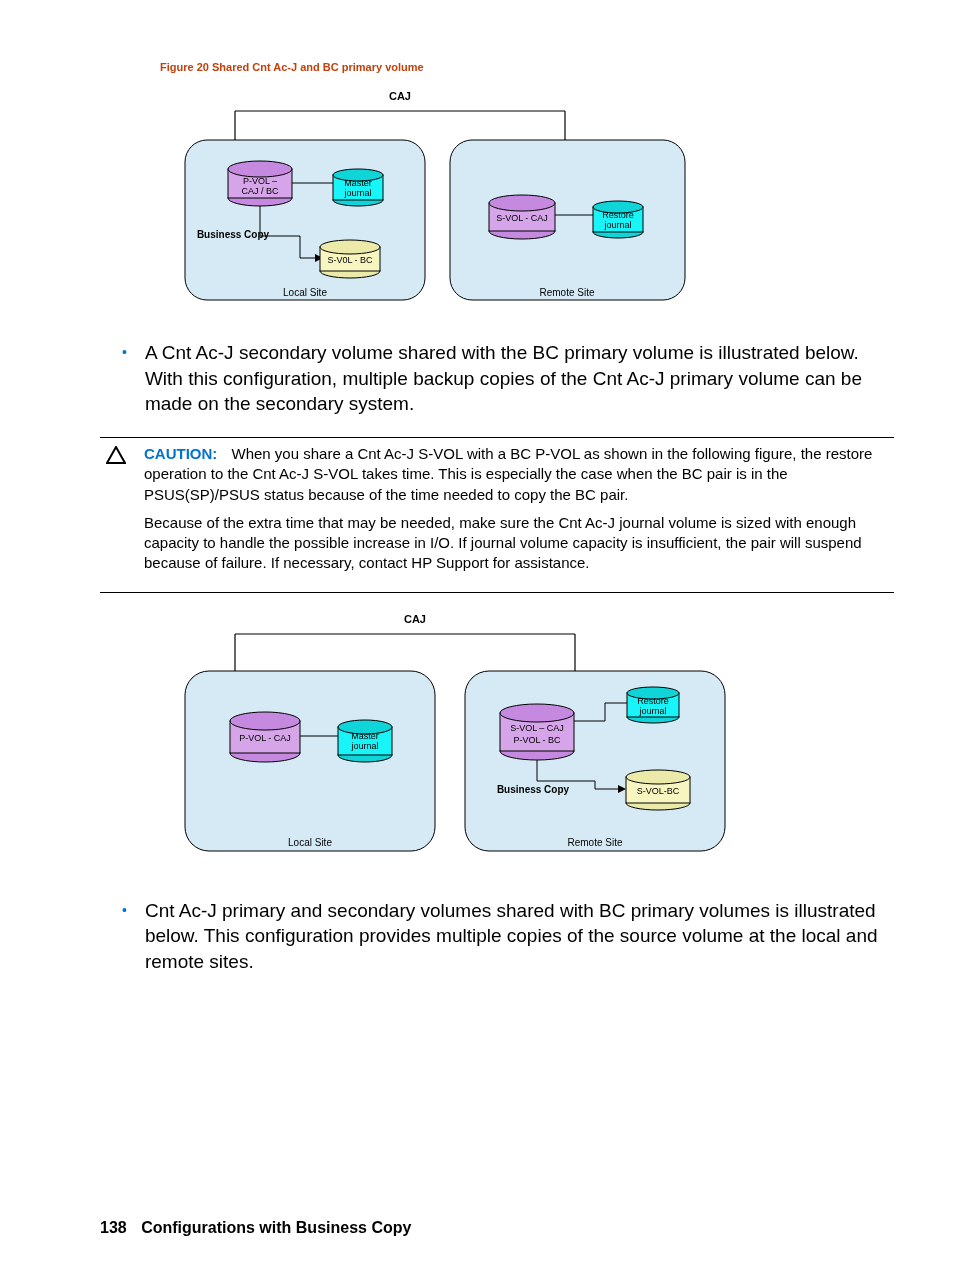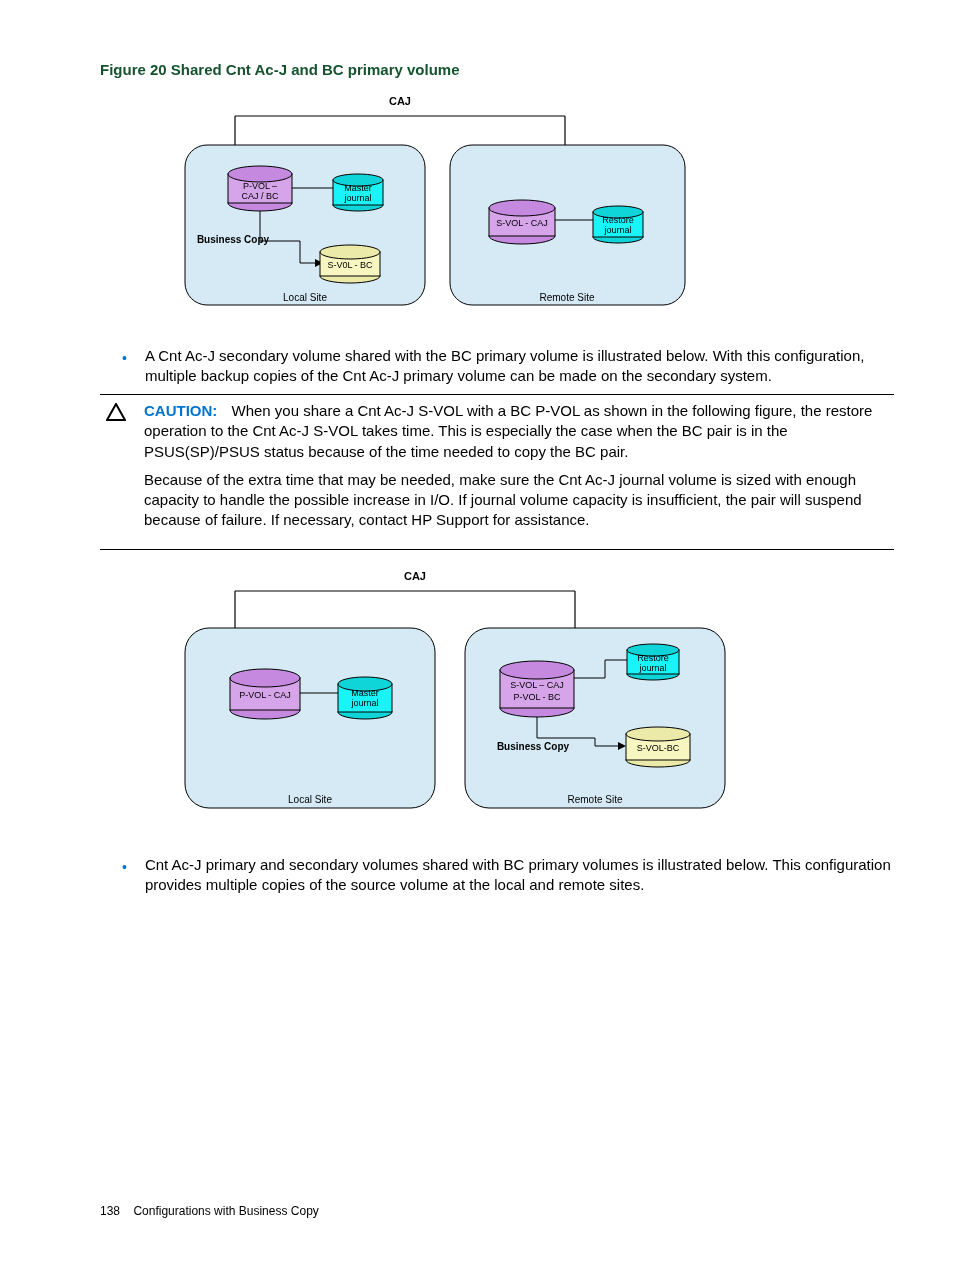--- a/index.html
+++ b/index.html
@@ -11,23 +11,24 @@
     height: 1271px;
     background: #fff;
     color: #000;
     position: relative;
     line-height: 1.35;
   }
   .page {
     padding: 60px 60px 0 100px;
   }
   .figure-title {
-    color: #14532d;
+    color: #c2410c;
     font-weight: bold;
-    font-size: 15px;
+    font-size: 11px;
+    margin-left: 60px;
     margin-bottom: 6px;
   }
   .diagram {
     margin-left: 75px;
     margin-bottom: 22px;
     margin-top: 13px;
   }
   .bullet-row {
     display: flex;
     margin-left: 22px;
@@ -36,26 +37,26 @@
   }
   .bullet-dot {
     color: #0073cf;
     font-size: 14px;
     line-height: 20px;
     margin-right: 18px;
     margin-top: 2px;
   }
   .bullet-text {
     flex: 1;
-    font-size: 15px;
+    font-size: 19px;
   }
   .caution-block {
     border-top: 1px solid #000;
     border-bottom: 1px solid #000;
-    margin-top: 8px;
+    margin-top: 20px;
     margin-bottom: 18px;
     padding: 6px 0 10px 0;
     display: flex;
     justify-content: space-between;
   }
   .caution-icon {
     width: 38px;
     text-align: left;
     padding-left: 6px;
     padding-top: 2px;
@@ -66,23 +67,24 @@
   .caution-label {
     color: #0073cf;
     font-weight: bold;
     margin-right: 10px;
   }
   .caution-p {
     margin: 0 0 8px 0;
   }
   .footer {
     position: absolute;
-    bottom: 52px;
+    bottom: 32px;
     left: 100px;
-    font-size: 12px;
+    font-size: 16px;
+    font-weight: bold;
   }
   .footer-page {
     margin-right: 10px;
   }
 
   
   svg text { font-family: Arial, Helvetica, sans-serif; }
 </style>
 </head>
 <body>

